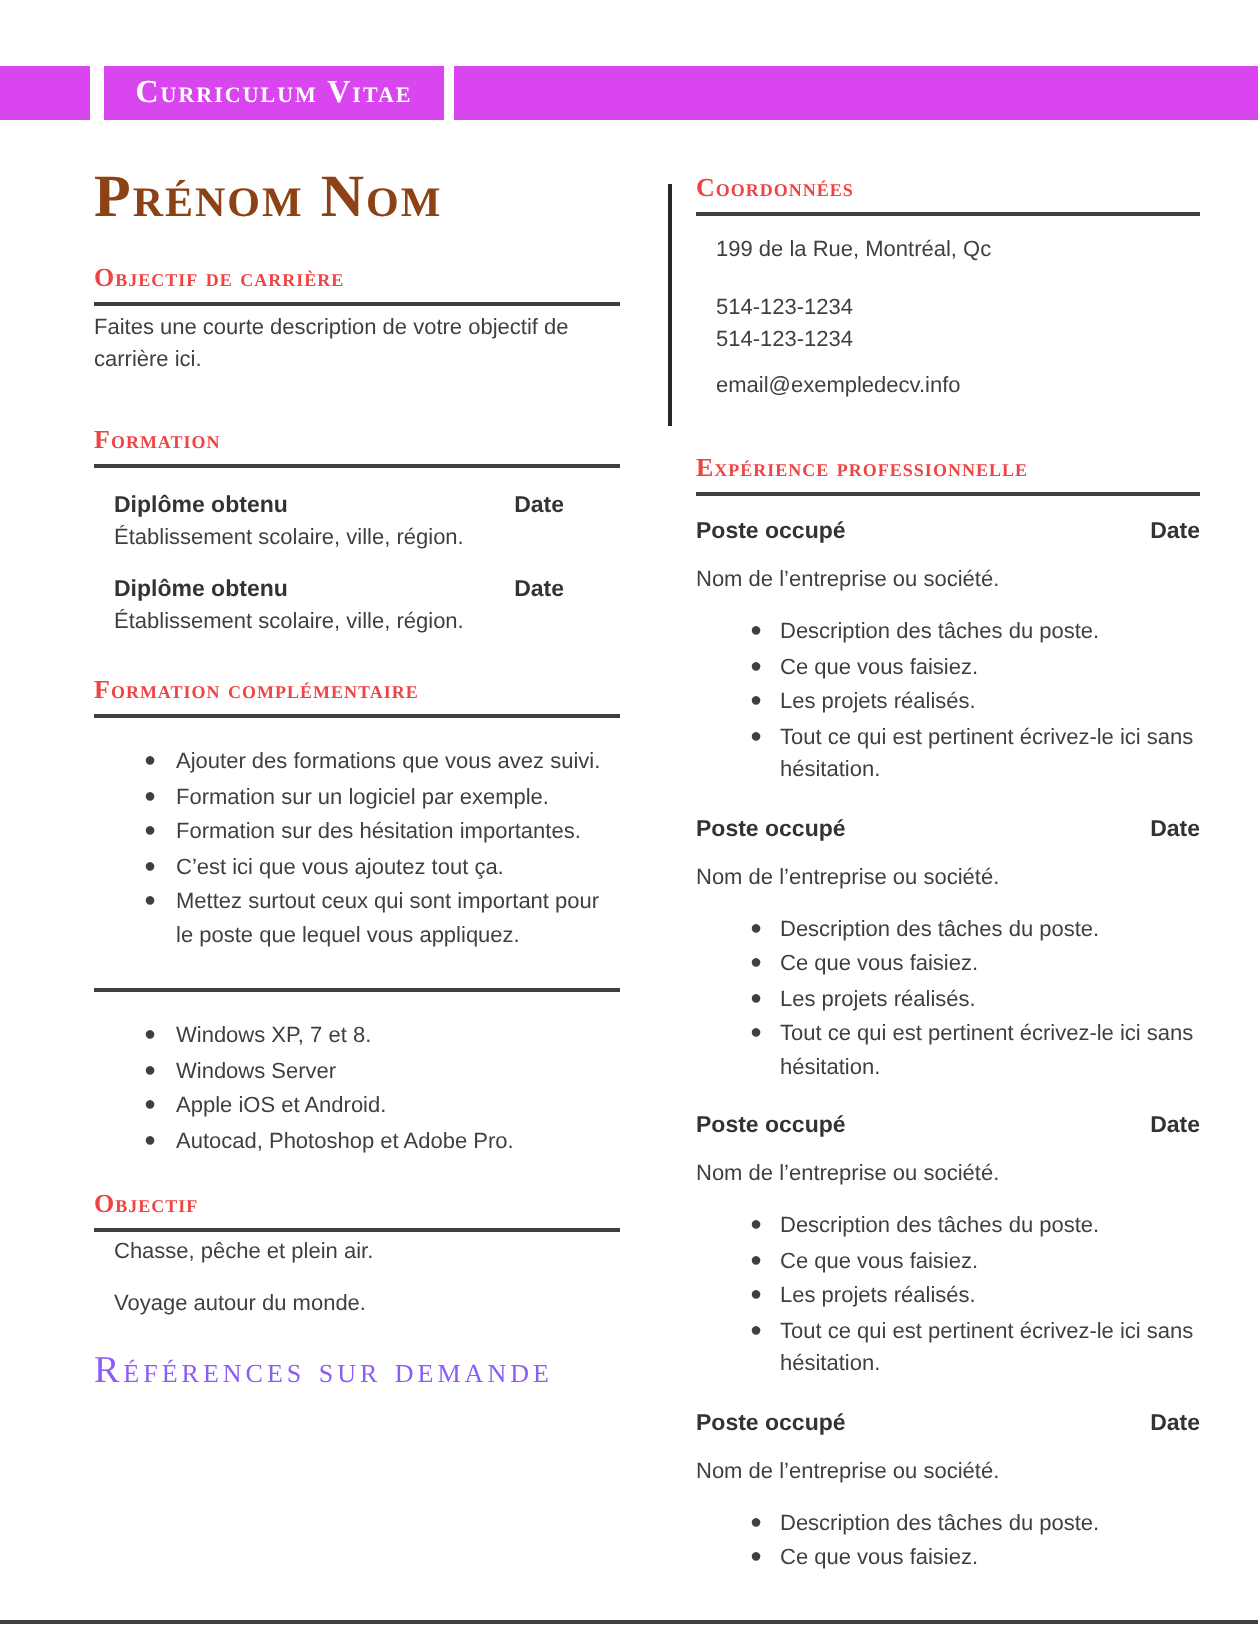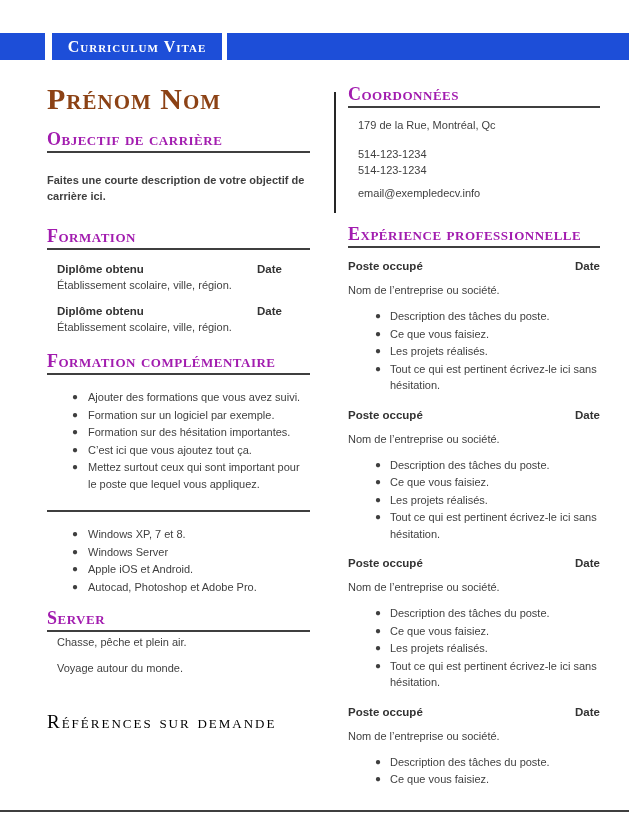--- a/index.html
+++ b/index.html
@@ -1,41 +1,41 @@
 <!DOCTYPE html>
 <html><head>
 <meta charset="utf-8">
 <style>
   html,body{margin:0;padding:0;}
   body{
     width:629px;height:815px;background:#ffffff;position:relative;overflow:hidden;
     font-family:"Liberation Sans",sans-serif;color:#3f3f3f;
   }
   
-  .bar-seg{position:absolute;top:33px;height:27px;background:#1d4ed8;}
+  .bar-seg{position:absolute;top:33px;height:27px;background:#d946ef;}
   .bar-left{left:0;width:45px;}
   .bar-mid{left:52px;width:170px;display:flex;align-items:center;justify-content:center;}
   .bar-right{left:227px;width:402px;}
   .bar-title{
     font-family:"Liberation Serif",serif;font-variant:small-caps;font-weight:bold;
     font-size:16px;color:#ffffff;letter-spacing:1px;line-height:1;
   }
   
   .col-left{position:absolute;left:47px;top:84px;width:263px;}
   .col-right{position:absolute;left:348px;top:86px;width:252px;}
   .vrule{position:absolute;left:334px;top:92px;width:2px;height:121px;background:#262626;}
   .page-bottom-rule{position:absolute;left:0;bottom:3px;width:629px;height:2px;background:#3f3f3f;}
 
   .name{
     font-family:"Liberation Serif",serif;font-variant:small-caps;
     font-size:30px;line-height:30px;color:#8c4215;letter-spacing:1px;margin:0 0 17px 0;
   }
   .sec-head{
     font-family:"Liberation Serif",serif;font-variant:small-caps;font-weight:bold;
-    font-size:18px;line-height:16px;color:#a21caf;letter-spacing:.5px;margin:0;
+    font-size:13px;line-height:16px;color:#ef4444;letter-spacing:.5px;margin:0;
   }
   .rule{height:0;border-bottom:2px solid #3f3f3f;margin-top:4px;}
   .txt{font-size:11px;line-height:16px;color:#3f3f3f;}
   .b{font-weight:bold;font-size:11.5px;color:#333333;}
 
   .sec{margin:0;}
   .sec .body{margin-top:7px;}
   .mb-lg{margin-bottom:24px;}
   .mb-md{margin-bottom:18px;}
   .mb-sm{margin-bottom:15px;}
@@ -53,21 +53,21 @@
   .col-right ul.blist{margin-top:10px;}
   .col-right ul.blist li{padding-left:42px;}
   .col-right ul.blist .dot{left:27px;}
 
   
   .hobby{margin:2px 0 0 0;padding-left:10px;}
   .hobby + .hobby{margin-top:10px;}
 
   .references{
     font-family:"Liberation Serif",serif;font-variant:small-caps;
-    font-size:19px;line-height:19px;color:#000000;letter-spacing:2px;margin-top:36px;
+    font-size:19px;line-height:19px;color:#8b5cf6;letter-spacing:2px;margin-top:16px;
   }
 
   
   .contact-line{padding-left:10px;margin-top:9px;}
   .contact-phones{padding-left:10px;margin-top:13px;}
   .contact-email{padding-left:10px;margin-top:7px;}
   .exp-sec{margin-top:25px;}
   .jobs{margin-top:10px;}
   .job{margin-bottom:13px;}
   .job-row{display:flex;justify-content:space-between;}
@@ -82,21 +82,21 @@
 </div>
 <div class="bar-seg bar-right"></div>
 
 <div class="col-left">
 
   <h1 class="name">Prénom Nom</h1>
 
   <div class="sec mb-lg">
     <h2 class="sec-head">Objectif de carrière</h2>
     <div class="rule"></div>
-    <p class="txt body" style="margin:19px 0 0 0;font-weight:bold;">Faites une courte description de votre objectif de carrière ici.</p>
+    <p class="txt body" style="margin:3px 0 0 0;">Faites une courte description de votre objectif de carrière ici.</p>
   </div>
 
   <div class="sec mb-md">
     <h2 class="sec-head">Formation</h2>
     <div class="rule"></div>
     <div class="edu">
       <div class="edu-entry">
         <div class="edu-row">
           <span class="txt b">Diplôme obtenu</span>
           <span class="txt b">Date</span>
@@ -129,37 +129,37 @@
     <div class="rule"></div>
     <ul class="blist">
       <li><span class="dot">●</span><span>Windows XP, 7 et 8.</span></li>
       <li><span class="dot">●</span><span>Windows Server</span></li>
       <li><span class="dot">●</span><span>Apple iOS et Android.</span></li>
       <li><span class="dot">●</span><span>Autocad, Photoshop et Adobe Pro.</span></li>
     </ul>
   </div>
 
   <div class="sec">
-    <h2 class="sec-head">Server</h2>
+    <h2 class="sec-head">Objectif</h2>
     <div class="rule"></div>
     <p class="txt hobby">Chasse, pêche et plein air.</p>
     <p class="txt hobby">Voyage autour du monde.</p>
   </div>
 
   <div class="references">Références sur demande</div>
 </div>
 
 <div class="vrule"></div>
 
 <div class="col-right">
 
   <div class="sec">
     <h2 class="sec-head">Coordonnées</h2>
     <div class="rule"></div>
-    <div class="txt contact-line">179 de la Rue, Montréal, Qc</div>
+    <div class="txt contact-line">199 de la Rue, Montréal, Qc</div>
     <div class="contact-phones">
       <div class="txt">514-123-1234</div>
       <div class="txt">514-123-1234</div>
     </div>
     <div class="txt contact-email">email@exempledecv.info</div>
   </div>
 
   <div class="sec exp-sec">
     <h2 class="sec-head">Expérience professionnelle</h2>
     <div class="rule"></div>

